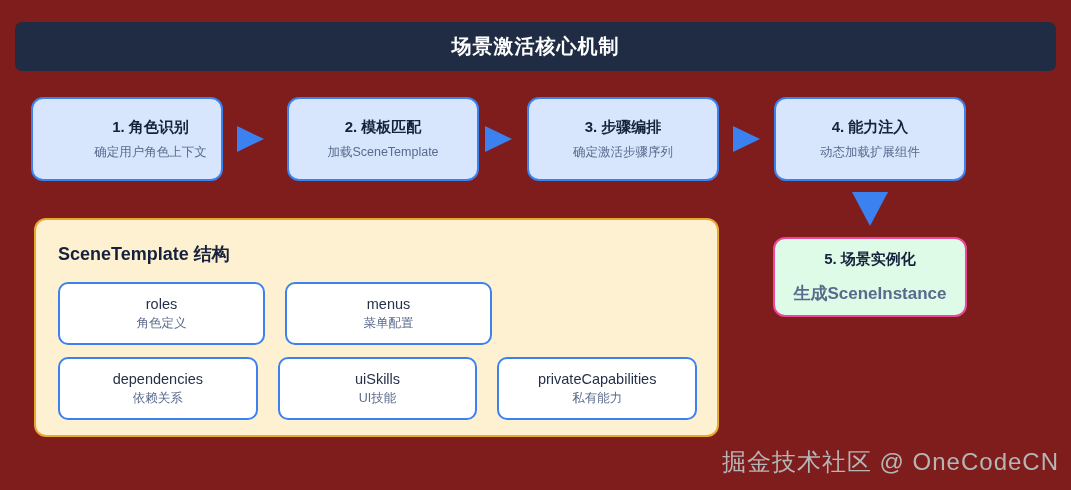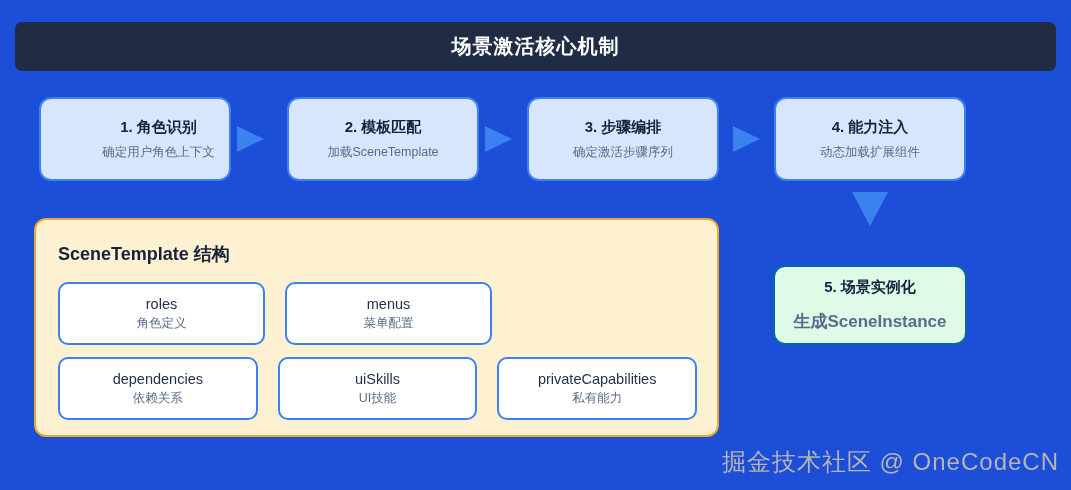--- a/index.html
+++ b/index.html
@@ -7,21 +7,21 @@
     padding: 0;
     background: #ffffff;
   }
   body {
     font-family: "Liberation Sans", "DejaVu Sans", sans-serif;
   }
   #canvas {
     position: relative;
     width: 1071px;
     height: 490px;
-    background: #1d4ed8;
+    background: #7f1d1d;
     overflow: hidden;
   }
 
   
   #title-bar {
     position: absolute;
     left: 15px;
     top: 22px;
     width: 1041px;
     height: 49px;
@@ -56,21 +56,21 @@
   }
   .step-box .step-title {
     font-size: 15px;
     font-weight: bold;
     color: #16213b;
   }
   .step-box .step-sub {
     font-size: 12.5px;
     color: #5a6a8c;
   }
-  #step-1 { left: 39px; padding-left: 47px; }
+  #step-1 { left: 31px; padding-left: 47px; }
   #step-2 { left: 279px; margin-left: 8px; }
   #step-3 { left: 527px; }
   #step-4 { left: 774px; }
 
   
   .arrow-right {
     position: absolute;
     top: 126px;
     width: 0;
     height: 0;
@@ -95,29 +95,28 @@
   }
 
   
   #result-box {
     position: absolute;
     left: 773px;
     top: 237px;
     width: 194px;
     height: 80px;
     background: #ddfbe6;
-    border: 2px solid #0369a1;
+    border: 2px solid #ec4899;
     border-radius: 12px;
     box-sizing: border-box;
     display: flex;
     flex-direction: column;
     align-items: center;
     justify-content: center;
     gap: 13px;
-    margin-top: 28px;
   }
   #result-box .step-title {
     font-size: 15px;
     font-weight: bold;
     color: #16213b;
   }
   #result-box .step-sub {
     font-size: 17px;
     color: #5a6a8c;
     font-weight: bold;

